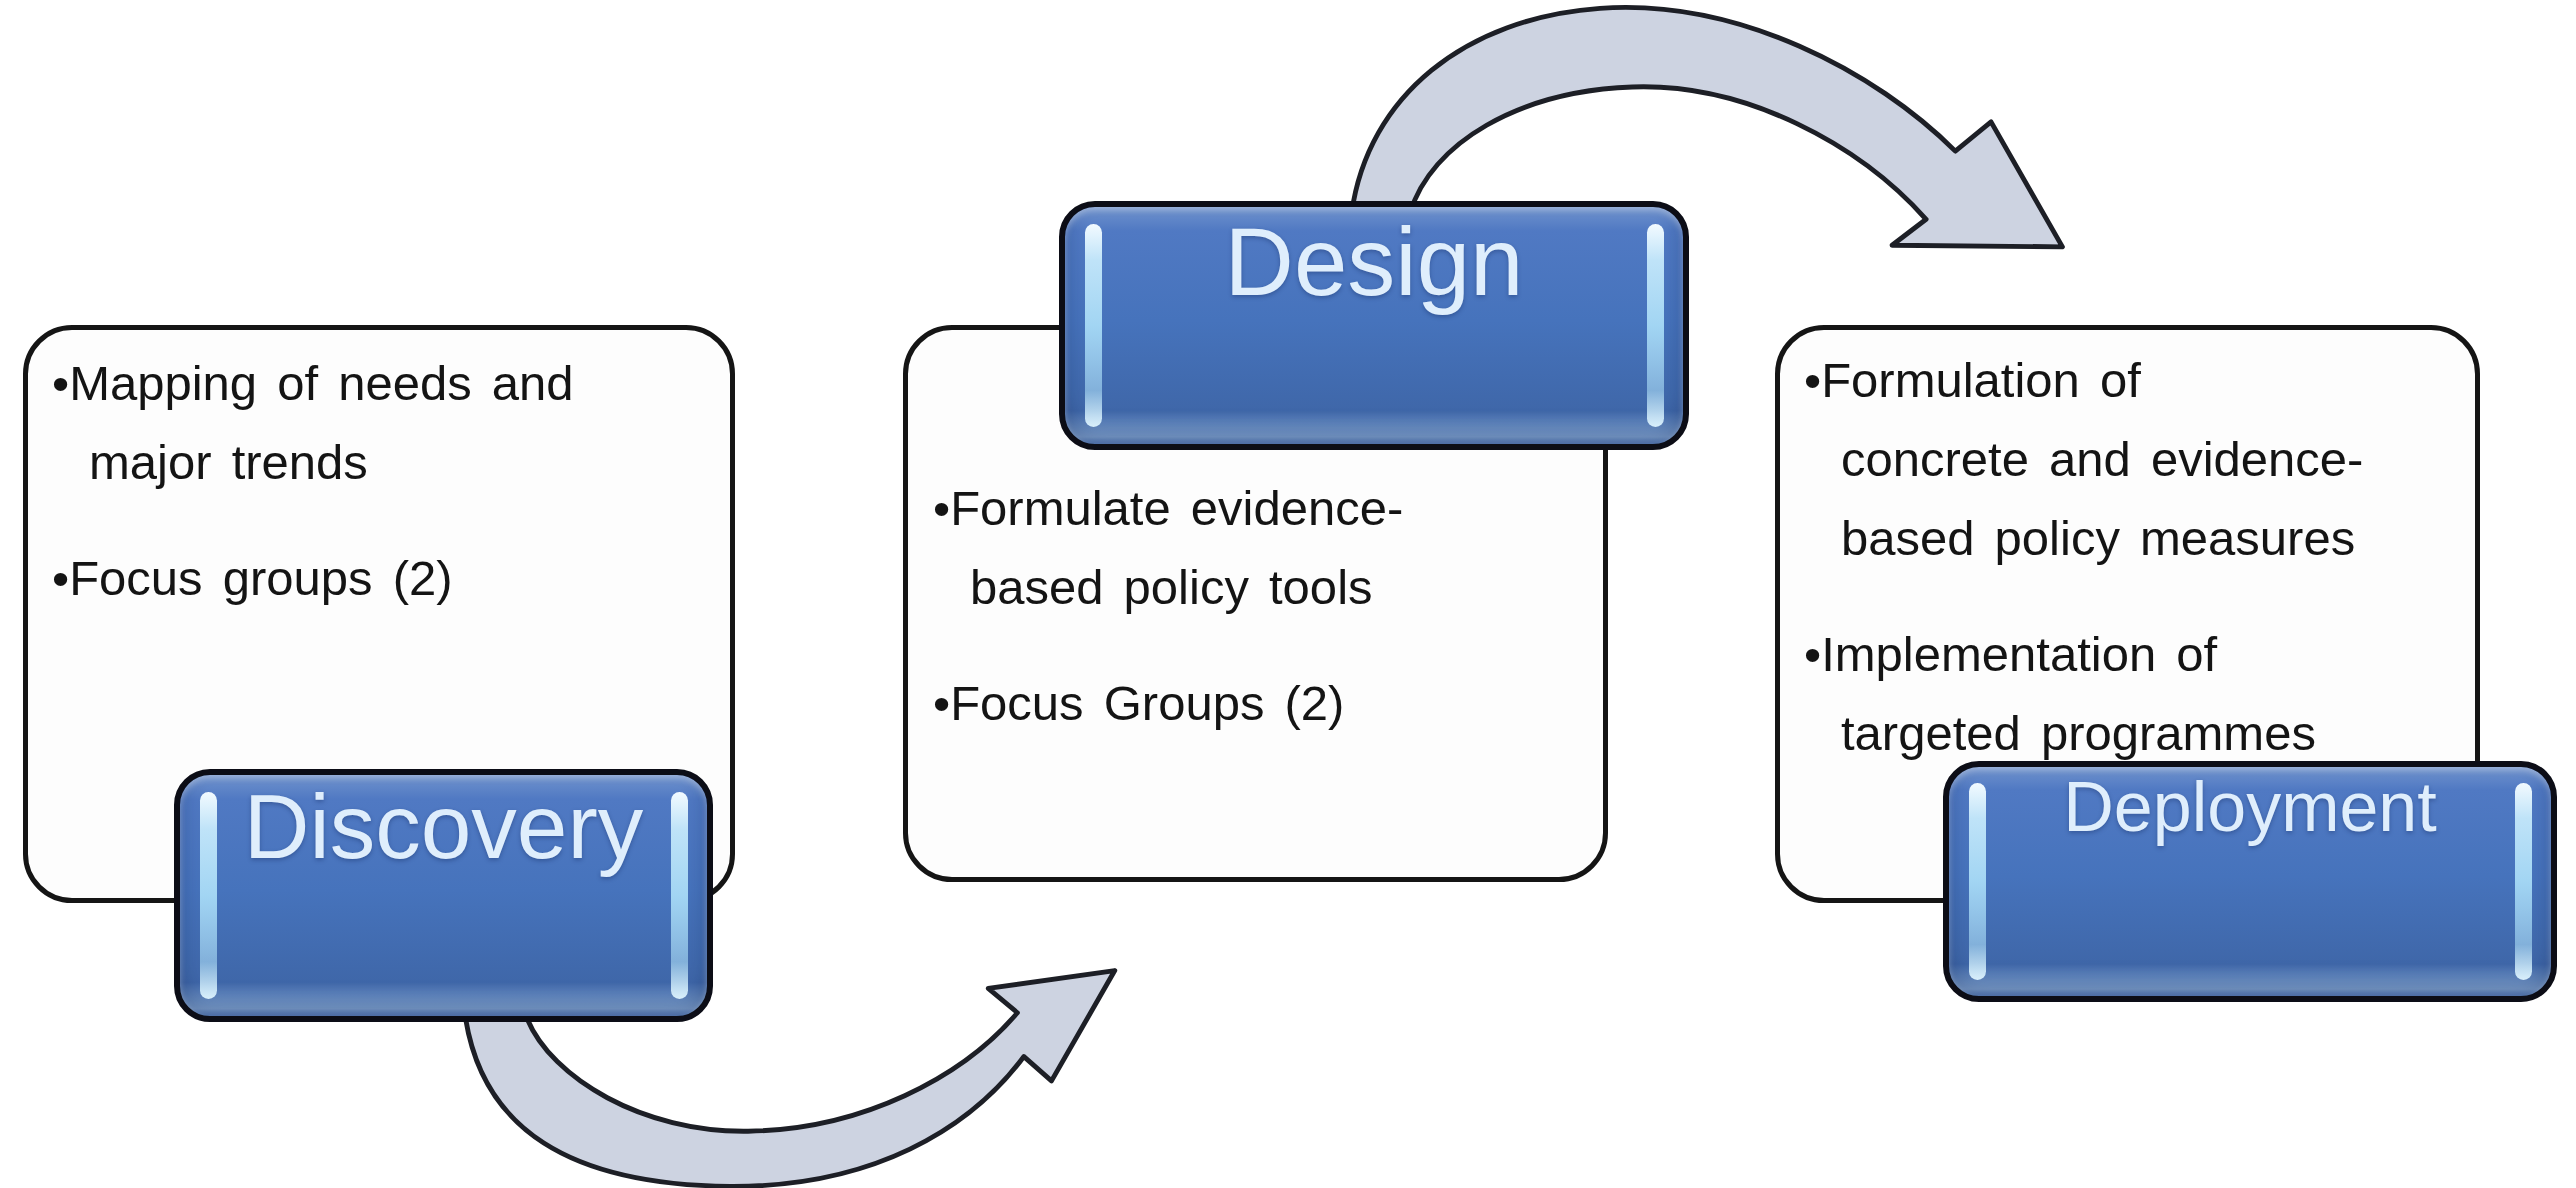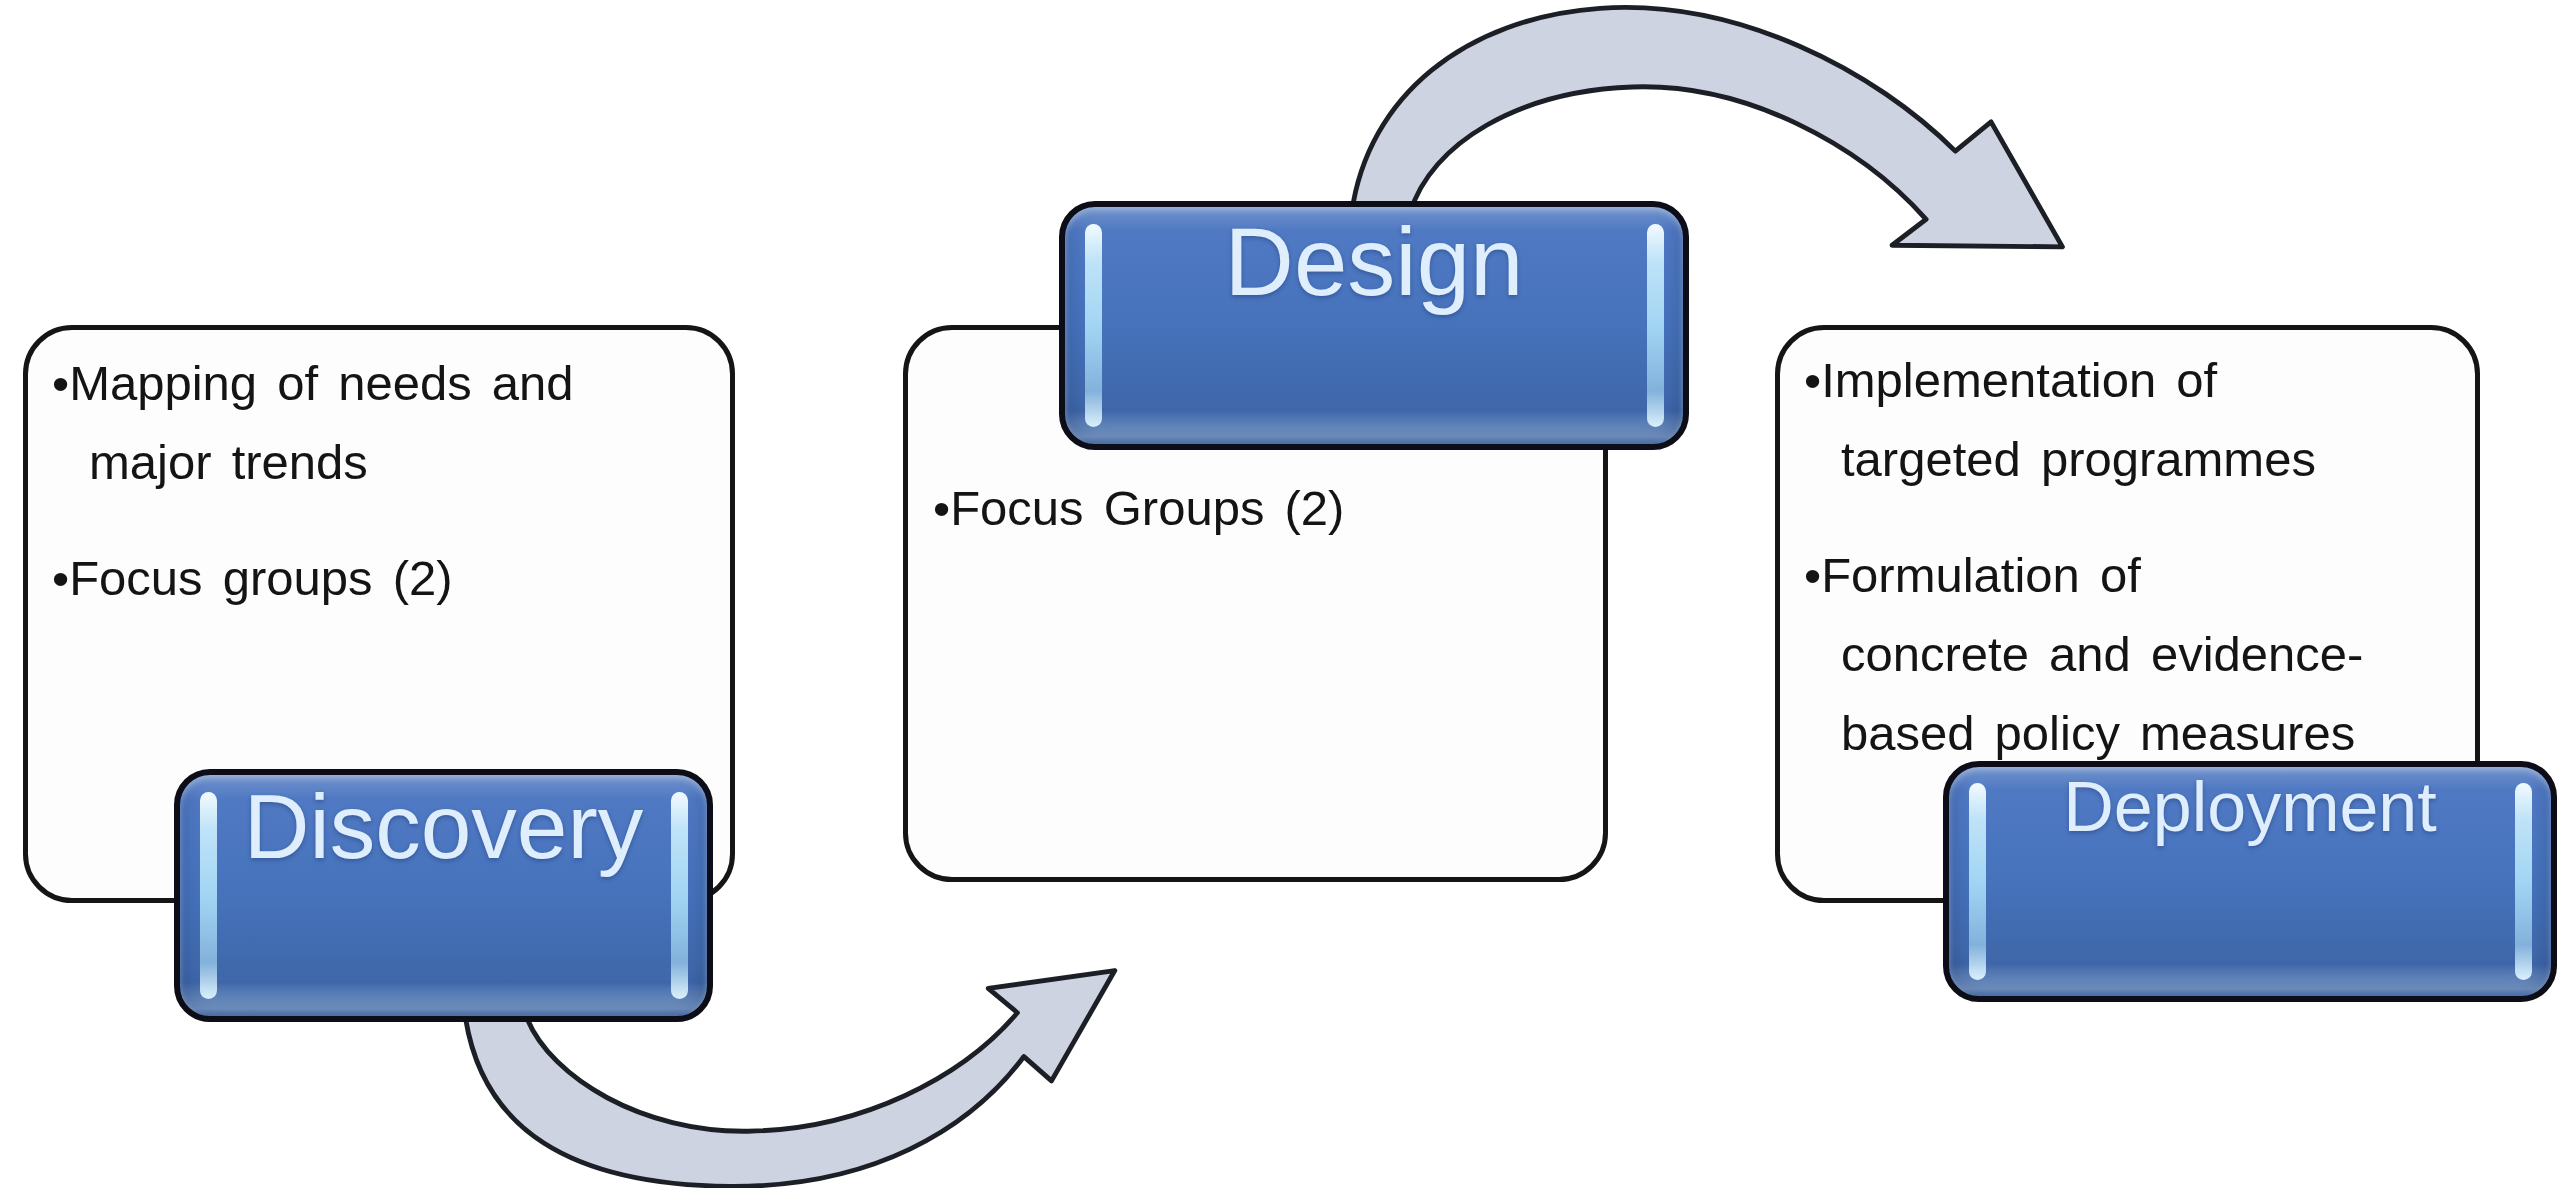--- a/index.html
+++ b/index.html
@@ -141,21 +141,22 @@
   </div>
   <div class="pill-button" id="button-deployment">
     <span>Deployment</span>
   </div>
 
   <div class="bullets" id="bullets-discovery">
       <div class="bullet">•Mapping of needs and<br>major trends</div>
       <div class="bullet">•Focus groups (2)</div>
     </div>
   <div class="bullets" id="bullets-design">
+      <div class="bullet">•Formulate evidence-<br>based policy tools</div>
       <div class="bullet">•Focus Groups (2)</div>
     </div>
   <div class="bullets" id="bullets-deployment">
+      <div class="bullet">•Formulation of<br>concrete and evidence-<br>based policy measures</div>
       <div class="bullet">•Implementation of<br>targeted programmes</div>
-      <div class="bullet">•Formulation of<br>concrete and evidence-<br>based policy measures</div>
     </div>
 
 </div>
 
 
 </body></html>

